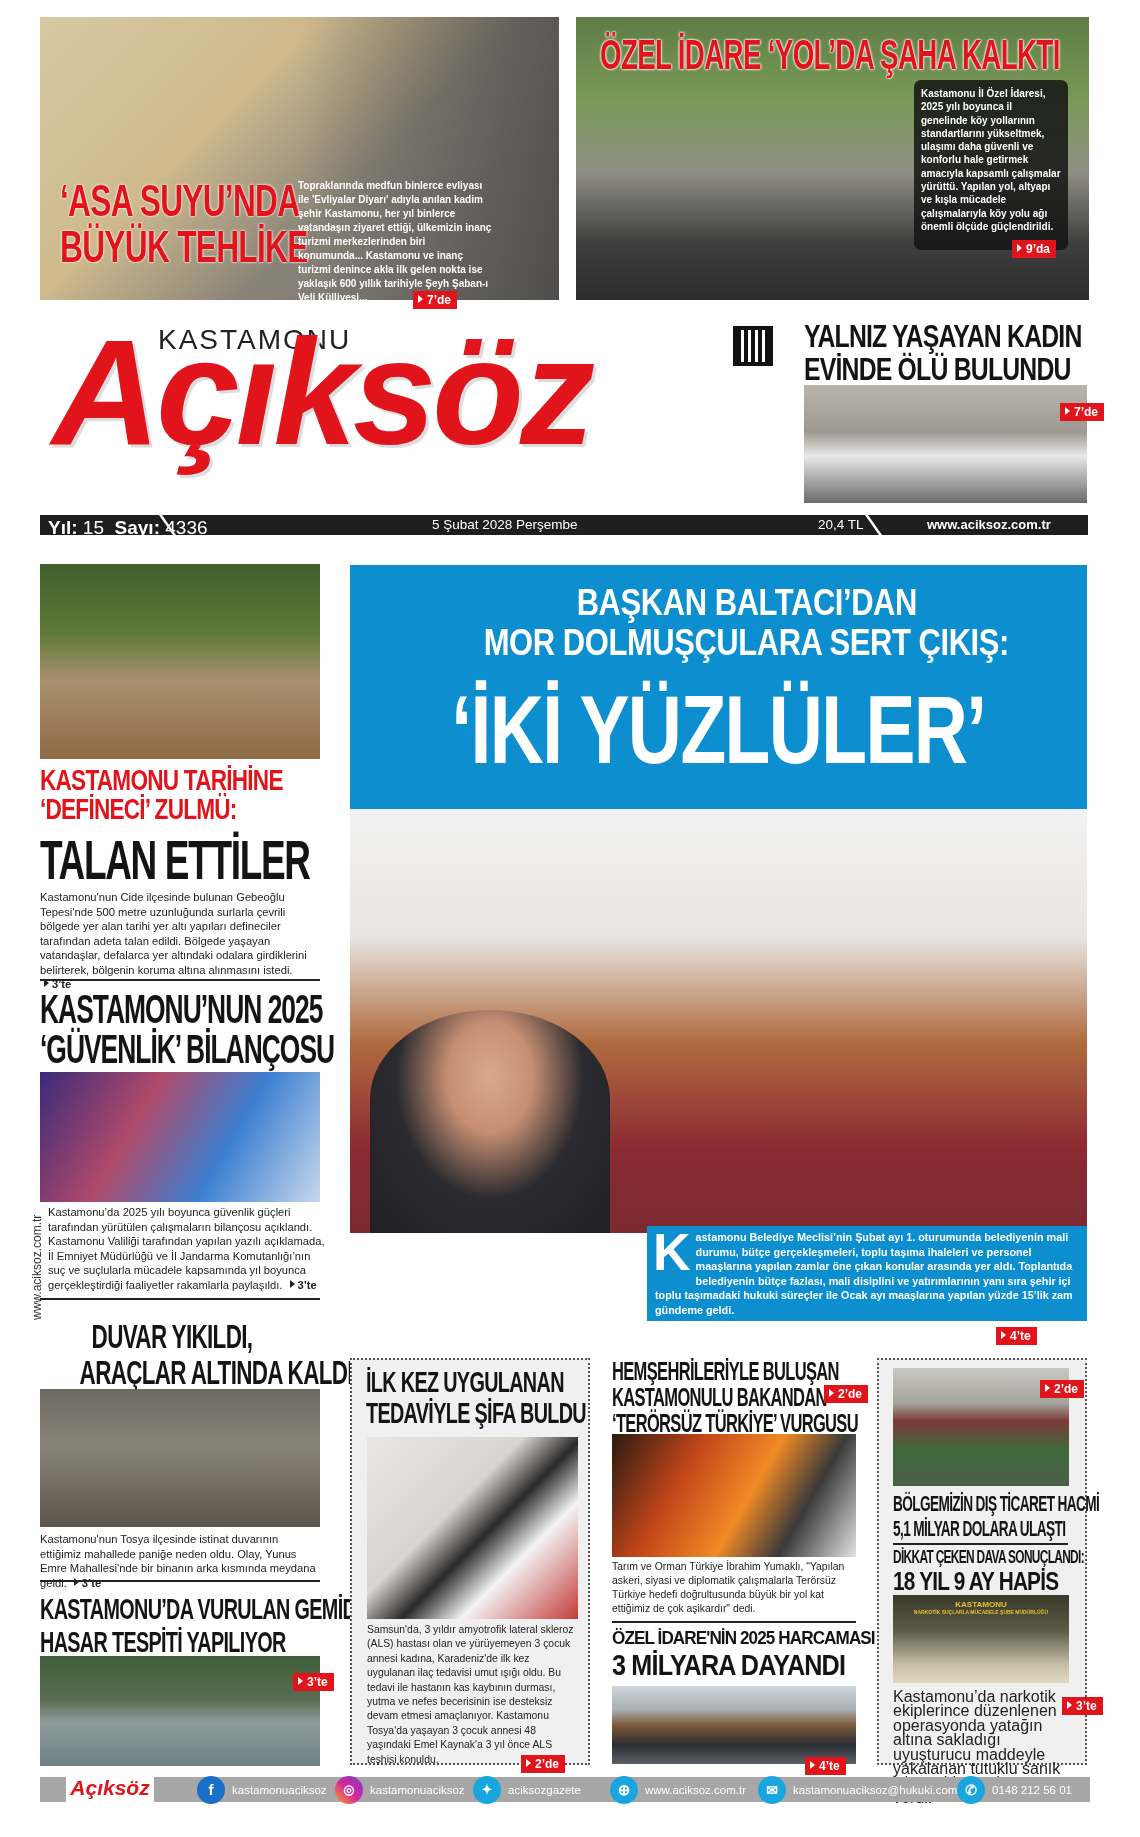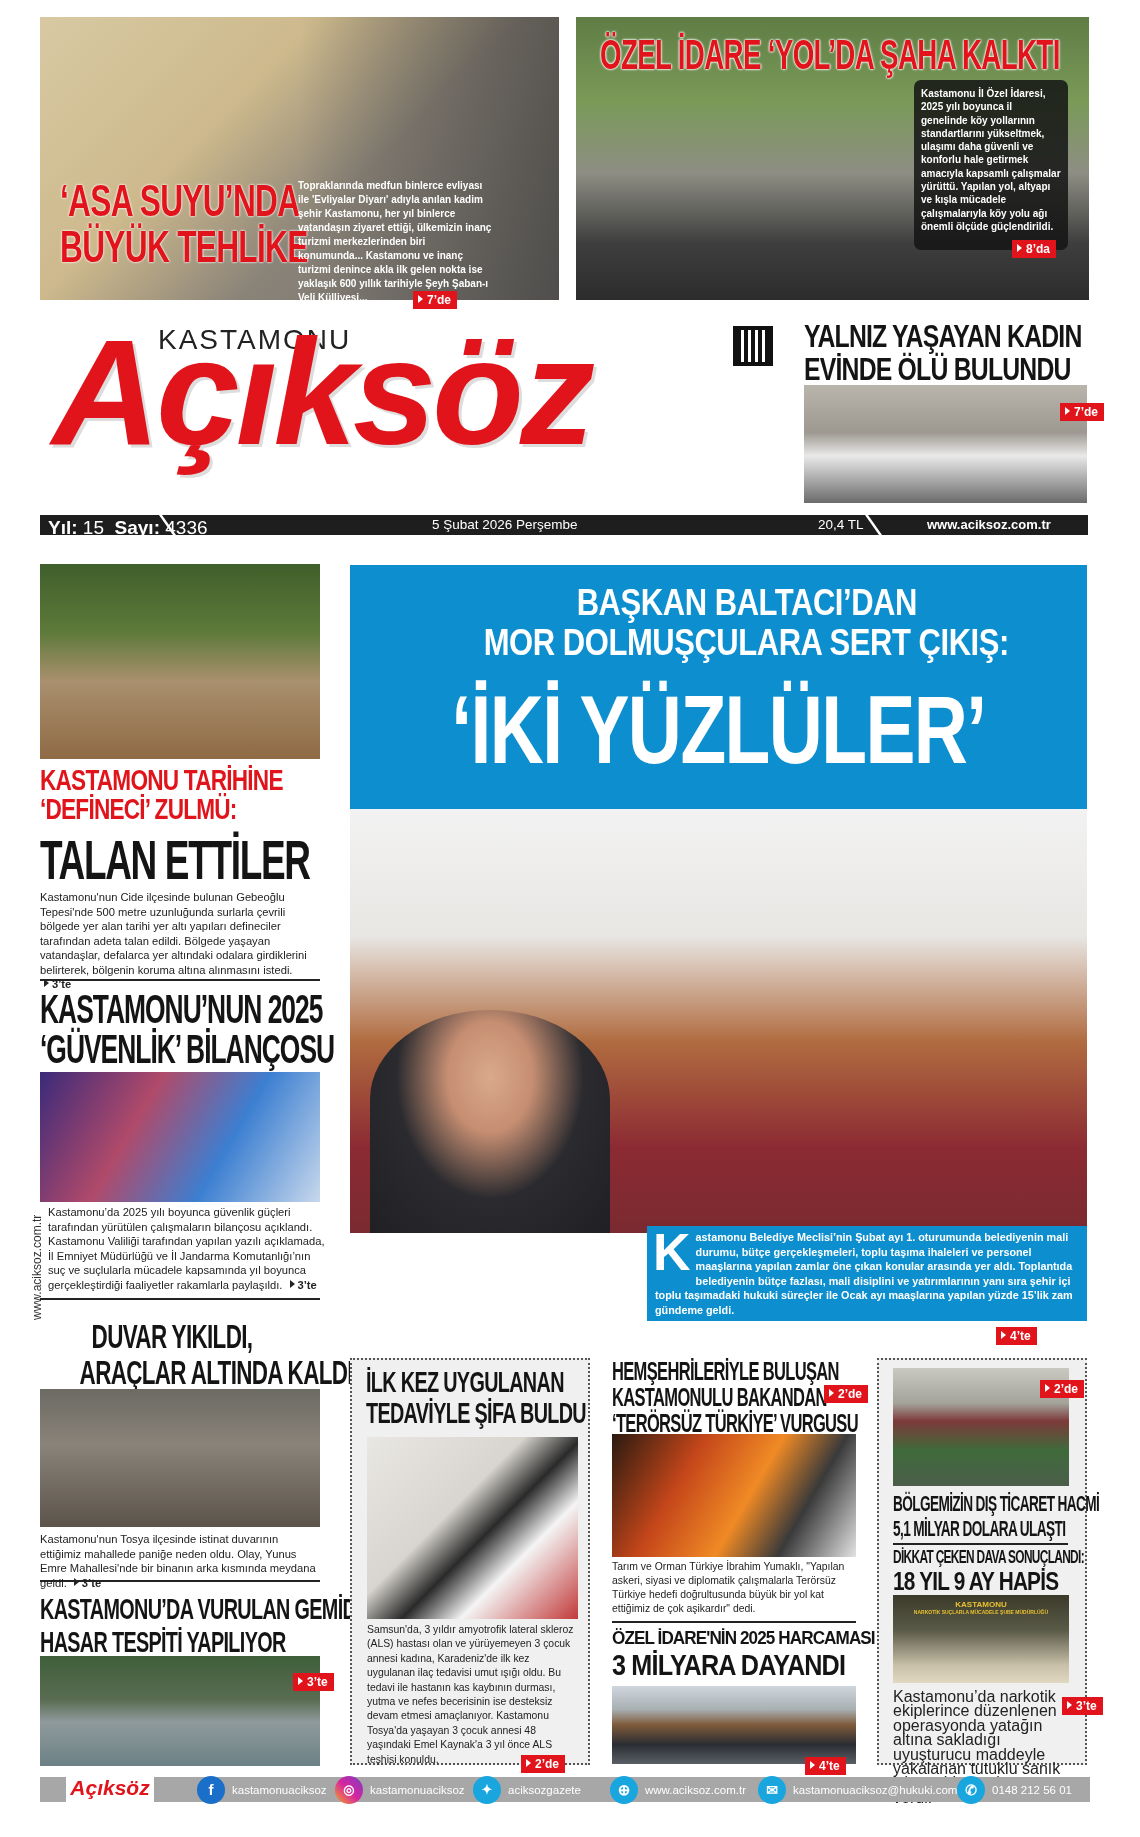--- a/index.html
+++ b/index.html
@@ -58,21 +58,21 @@
 <div class="red-tag" style="left:413px;top:291px;">
   <span class="tri"></span><span>7’de</span>
 </div>
 
 <div class="photo ph-road" style="left:576px;top:17px;width:513px;height:283px;"></div>
 <div class="abs cond hl-red" style="left:600px;top:32px;font-size:42px;line-height:46px;transform:scaleX(0.66);white-space:nowrap;text-shadow:0 0 3px #fff,0 0 3px #fff,0 0 2px #fff;">ÖZEL İDARE ‘YOL’DA ŞAHA KALKTI</div>
 <div class="abs" style="left:914px;top:80px;width:154px;height:170px;background:rgba(20,20,20,0.85);border-radius:7px;padding:7px 7px;">
   <div style="font-size:10px;line-height:13.3px;font-weight:700;color:#fff;">Kastamonu İl Özel İdaresi, 2025 yılı boyunca il genelinde köy yollarının standartlarını yükseltmek, ulaşımı daha güvenli ve konforlu hale getirmek amacıyla kapsamlı çalışmalar yürüttü. Yapılan yol, altyapı ve kışla mücadele çalışmalarıyla köy yolu ağı önemli ölçüde güçlendirildi.</div>
 </div>
 <div class="red-tag" style="left:1012px;top:240px;">
-  <span class="tri"></span><span>8’da</span>
+  <span class="tri"></span><span>9’da</span>
 </div>
 
 <div class="abs" style="left:158px;top:324px;font-size:28px;letter-spacing:2px;color:#222;">KASTAMONU</div>
 <div class="abs" style="left:52px;top:312px;font-size:150px;line-height:160px;font-weight:700;font-style:italic;color:#e1141b;letter-spacing:-4px;text-shadow:3px 3px 0 #ddd;">Açıksöz</div>
 <div class="abs" style="left:733px;top:326px;width:40px;height:40px;background:
        repeating-linear-gradient(90deg,#111 0 4px,#fff 4px 7px),
        #fff;border:4px solid #111;"></div>
 
 <div class="abs cond hl-black" style="left:804px;top:320px;font-size:31px;line-height:33px;transform:scaleX(0.8);white-space:nowrap;">
   <div>YALNIZ YAŞAYAN KADIN</div>
@@ -84,21 +84,21 @@
 </div>
 
 <div class="mast-bar" style="left:40px;top:515px;width:1048px;">
   <div class="abs" style="left:8px;top:2px;font-size:19px;white-space:nowrap;">
     <b>Yıl:</b>
     <span>15</span>&nbsp;
     <b>Sayı:</b>
     <span>4336</span>
   </div>
   <div class="abs" style="left:126px;top:-3px;width:3px;height:26px;background:#fff;transform:skewX(35deg);"></div>
-  <div class="abs" style="left:392px;top:2px;font-size:13.5px;">5 Şubat 2026 Perşembe</div>
+  <div class="abs" style="left:392px;top:2px;font-size:13.5px;">5 Şubat 2028 Perşembe</div>
   <div class="abs" style="left:778px;top:2px;font-size:13.5px;">20,4 TL</div>
   <div class="abs" style="left:832px;top:-3px;width:3px;height:26px;background:#fff;transform:skewX(35deg);"></div>
   <div class="abs" style="left:887px;top:2px;font-size:13px;font-weight:700;">www.aciksoz.com.tr</div>
 </div>
 
 <div class="photo ph-forest" style="left:40px;top:564px;width:280px;height:195px;"></div>
 <div class="abs cond hl-red" style="left:40px;top:766px;font-size:29px;line-height:29px;transform:scaleX(0.78);white-space:nowrap;">
   <div>KASTAMONU TARİHİNE</div>
   <div>‘DEFİNECİ’ ZULMÜ:</div>
 </div>

